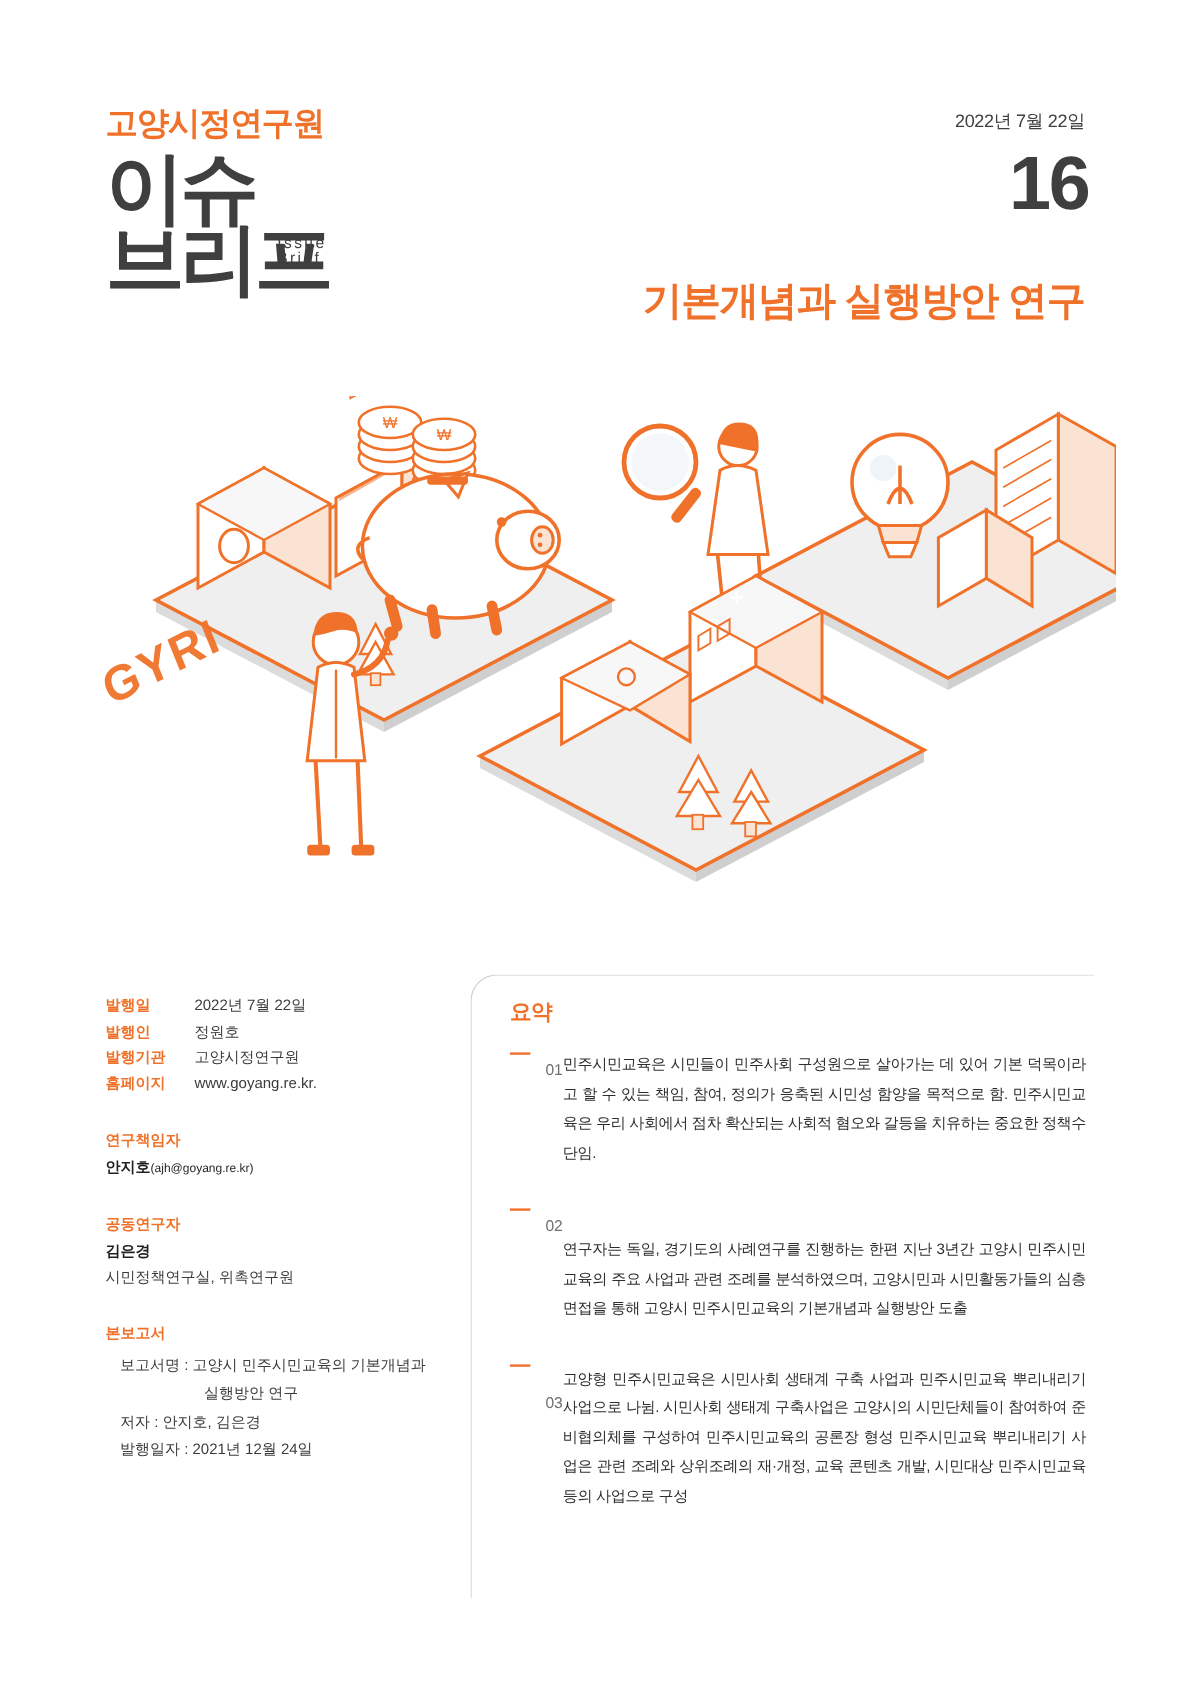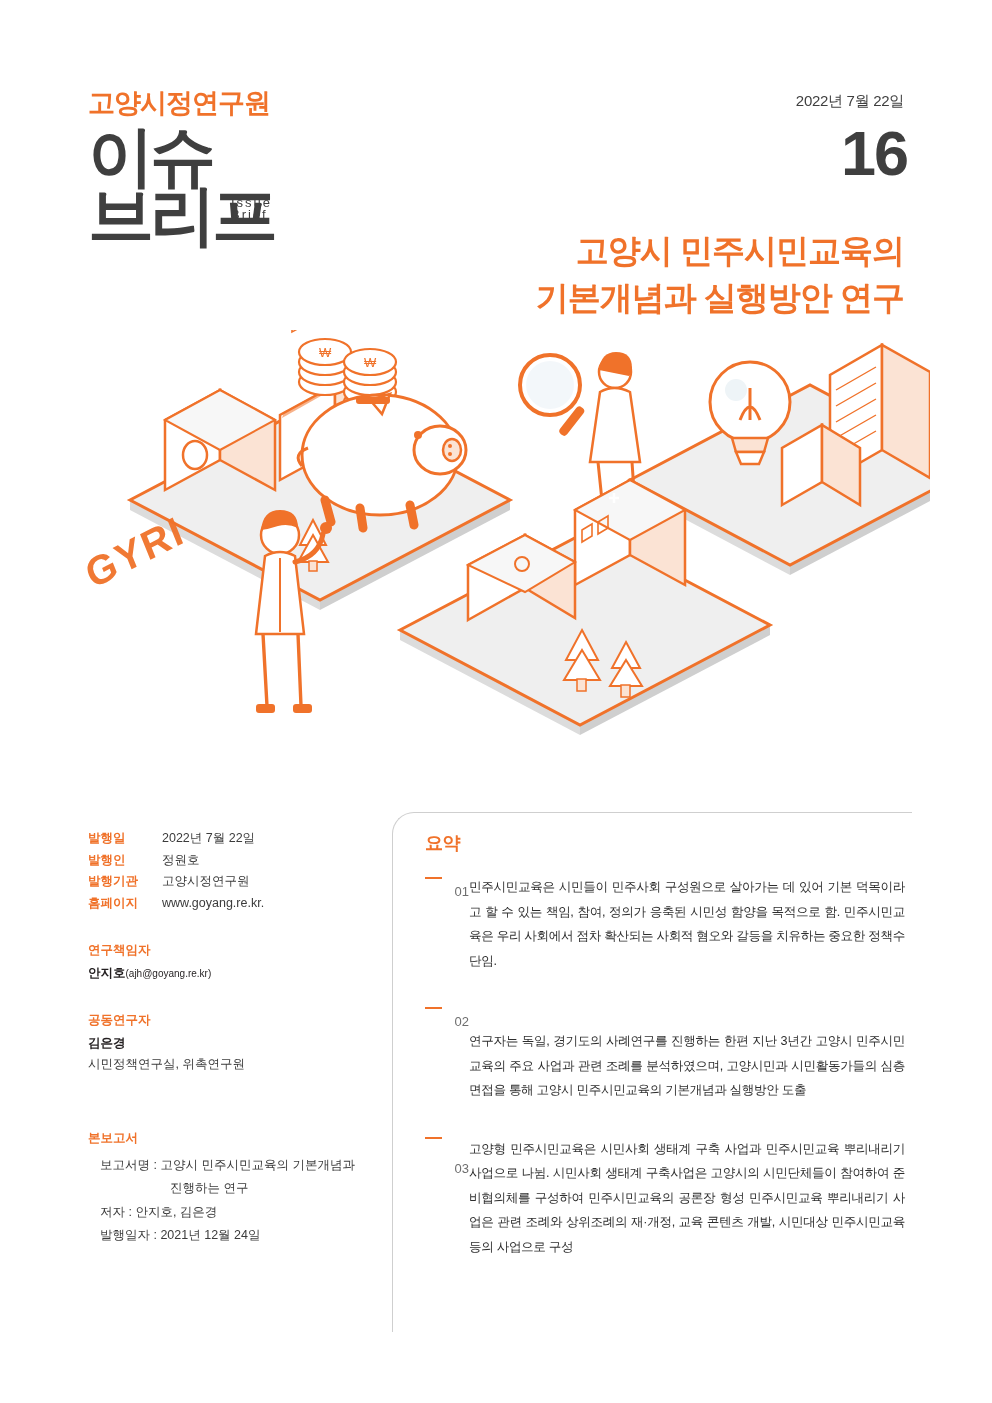--- a/index.html
+++ b/index.html
@@ -109,21 +109,21 @@
     width: 74px; flex: 0 0 74px;
   }
   .meta .v { color: #3b3b3b; }
   .meta .grp { margin-top: 26px; }
   .meta .grp-title {
     color: #f0722a; font-weight: bold; margin-bottom: 3px;
   }
   .meta .name { font-weight: bold; color: #231f20; }
   .meta .name .mail { font-weight: normal; font-size: 10px; }
   .meta .sub { color: #3b3b3b; }
-  .report { margin-top: 53px; }
+  .report { margin-top: 26px; }
   .report .grp-title { margin-bottom: 6px; }
   .report .line { padding-left: 12px; line-height: 1.85; }
   .report .indent { padding-left: 82px; }
 
   
   .summary {
     position: absolute;
     left: 392px; top: 812px;
     width: 520px; height: 520px;
     border-left: 1px solid #cfcfcf;
@@ -176,21 +176,20 @@
       <span>이슈</span>
       <span class="l2">브리프</span>
       <span class="brand-eng">Issue Brief</span>
     </div>
   </div>
 
   <div class="date-line">2022년 7월 22일</div>
   <div class="issue-num">16</div>
 
   <div class="title-block">
-    <div>고양시 민주시민교육의</div>
     <div>기본개념과 실행방안 연구</div>
   </div>
 </div>
 
 <div class="illustration">
   <svg width="860" height="420" viewBox="0 0 860 420">
     <defs>
       <linearGradient id="plateg" x1="0" y1="0" x2="0" y2="1">
         <stop offset="0%" stop-color="#f4f4f4"></stop>
         <stop offset="100%" stop-color="#e7e7e7"></stop>
@@ -369,21 +368,21 @@
     <div class="name">김은경</div>
     <div class="sub">시민정책연구실, 위촉연구원</div>
   </div>
 
   <div class="report">
     <div class="grp-title">본보고서</div>
     <div class="line">
       <span>보고서명 :</span>
       <span>고양시 민주시민교육의 기본개념과</span>
     </div>
-    <div class="line indent">진행하는 연구</div>
+    <div class="line indent">실행방안 연구</div>
     <div class="line">저자 : 안지호, 김은경</div>
     <div class="line">발행일자 : 2021년 12월 24일</div>
   </div>
 </div>
 
 <div class="summary">
   <div class="summary-title">요약</div>
 
   <div class="items">
 

